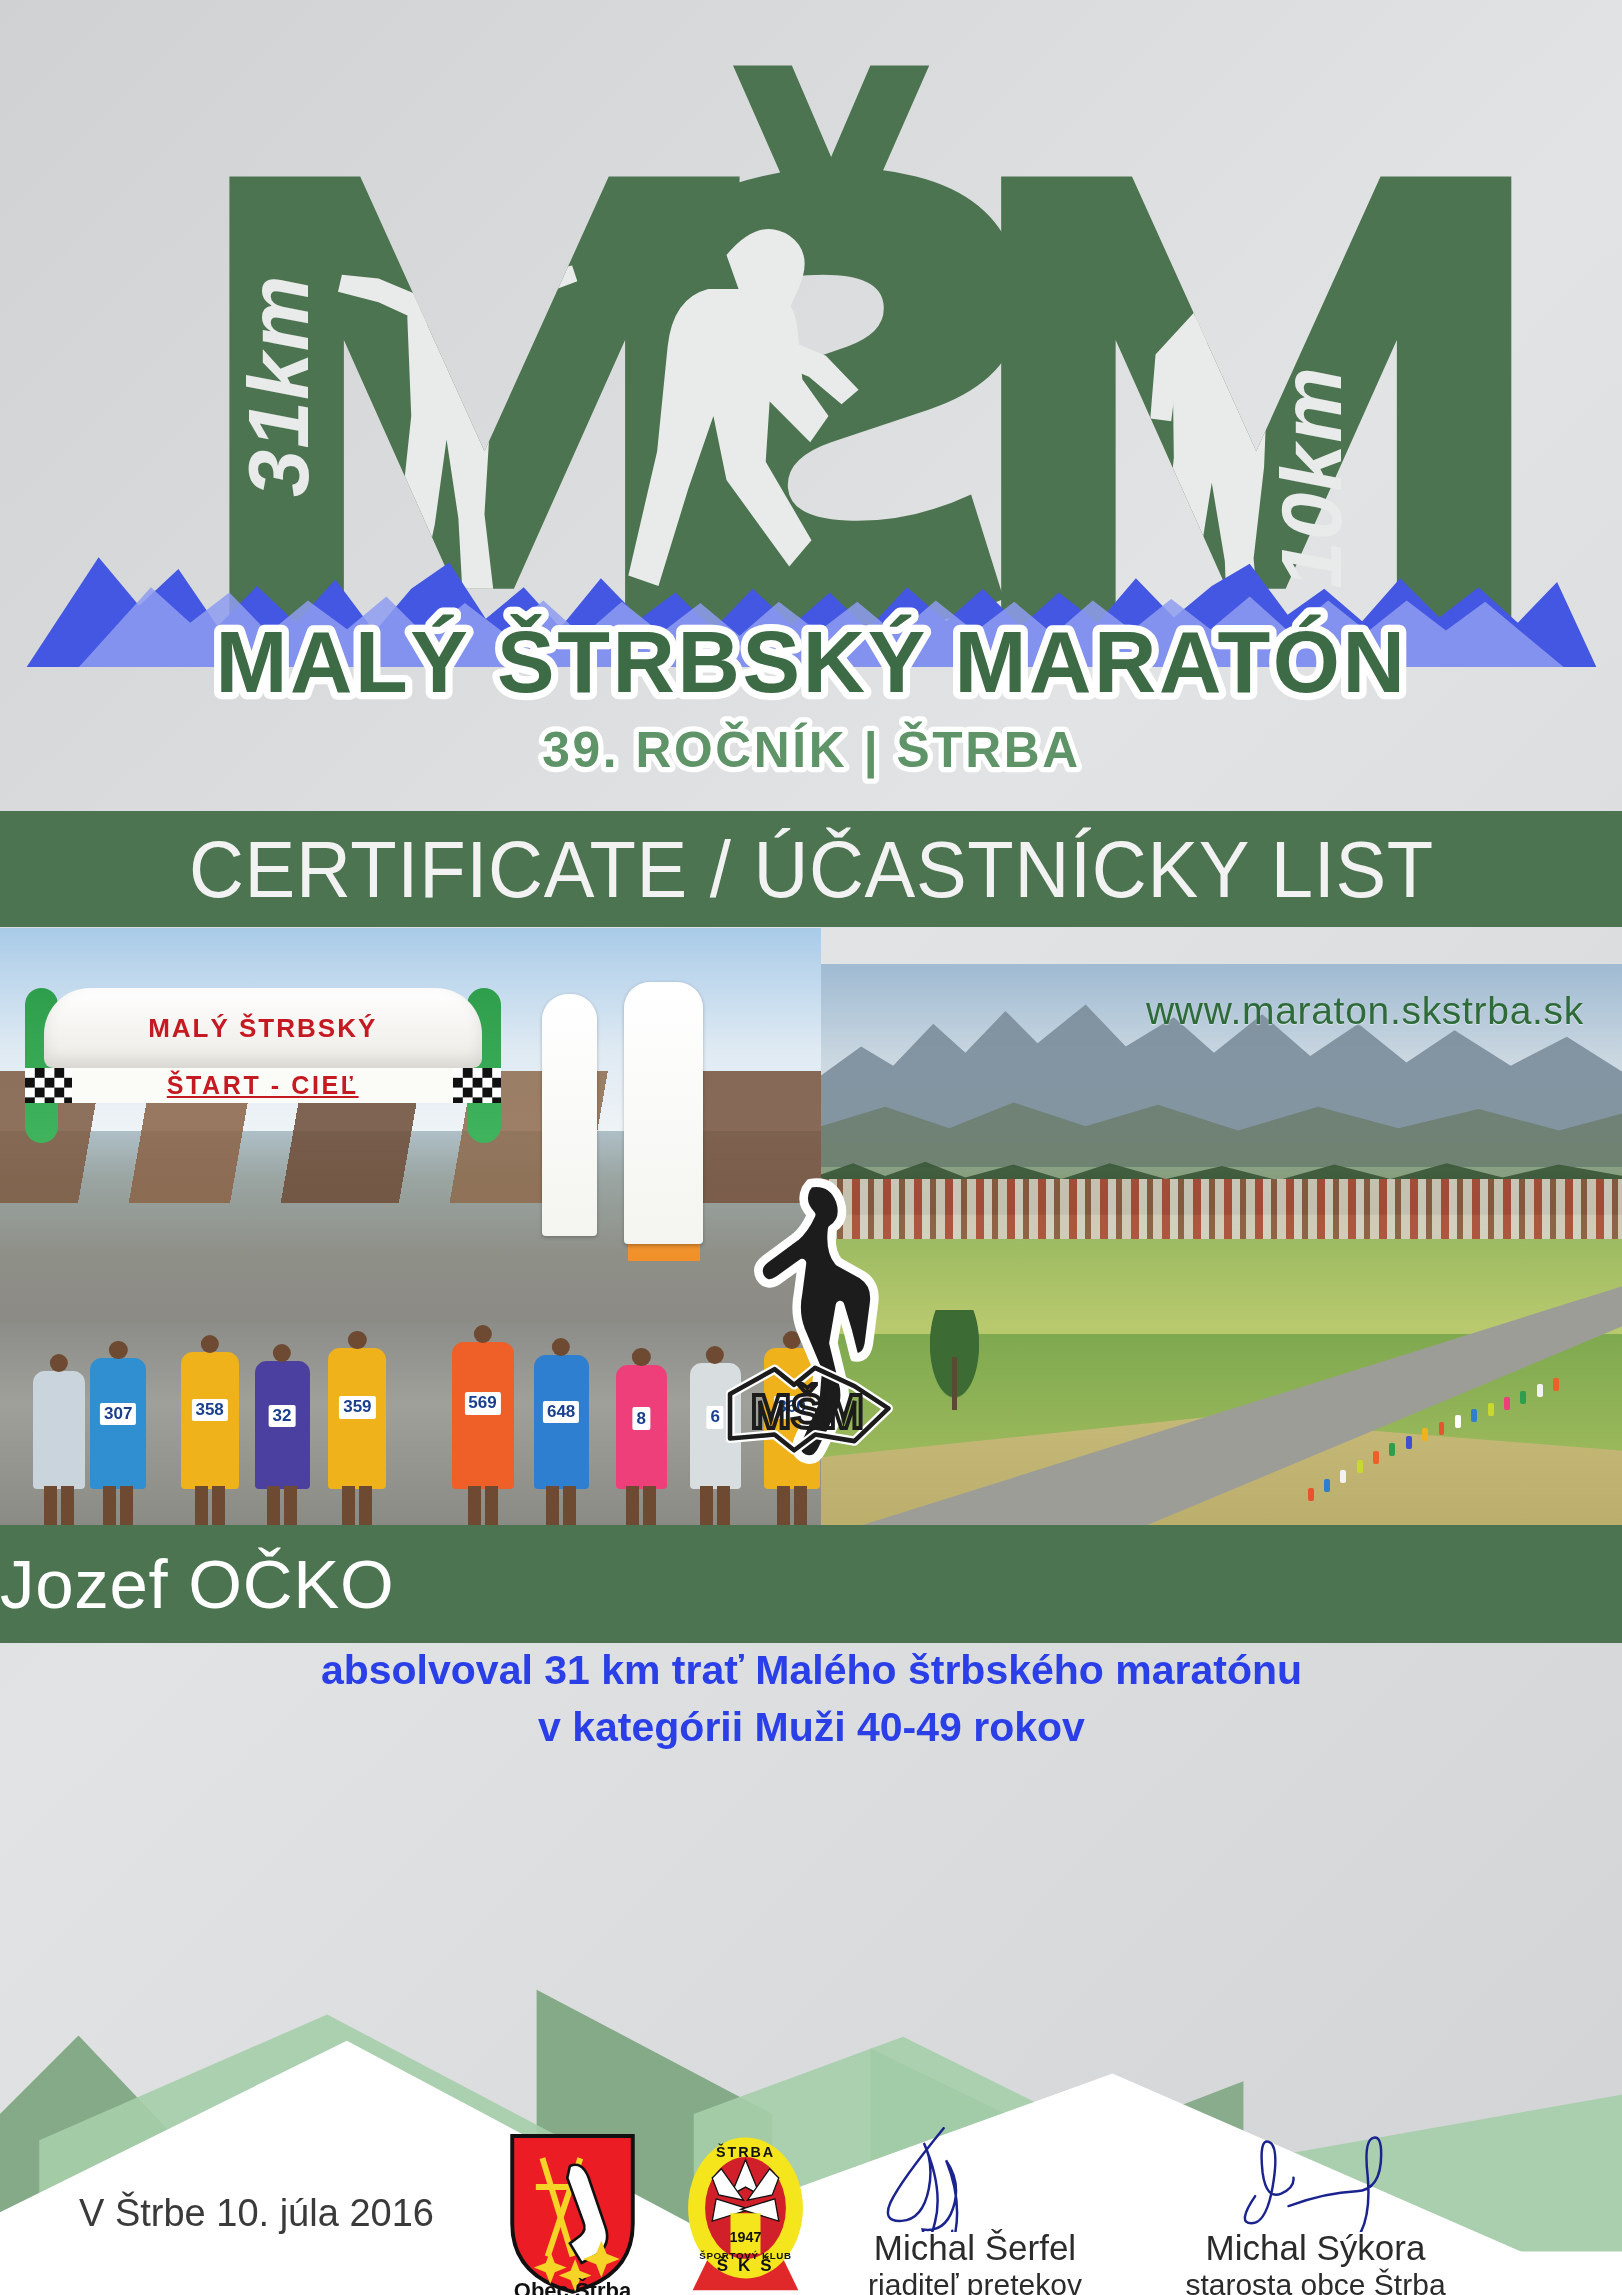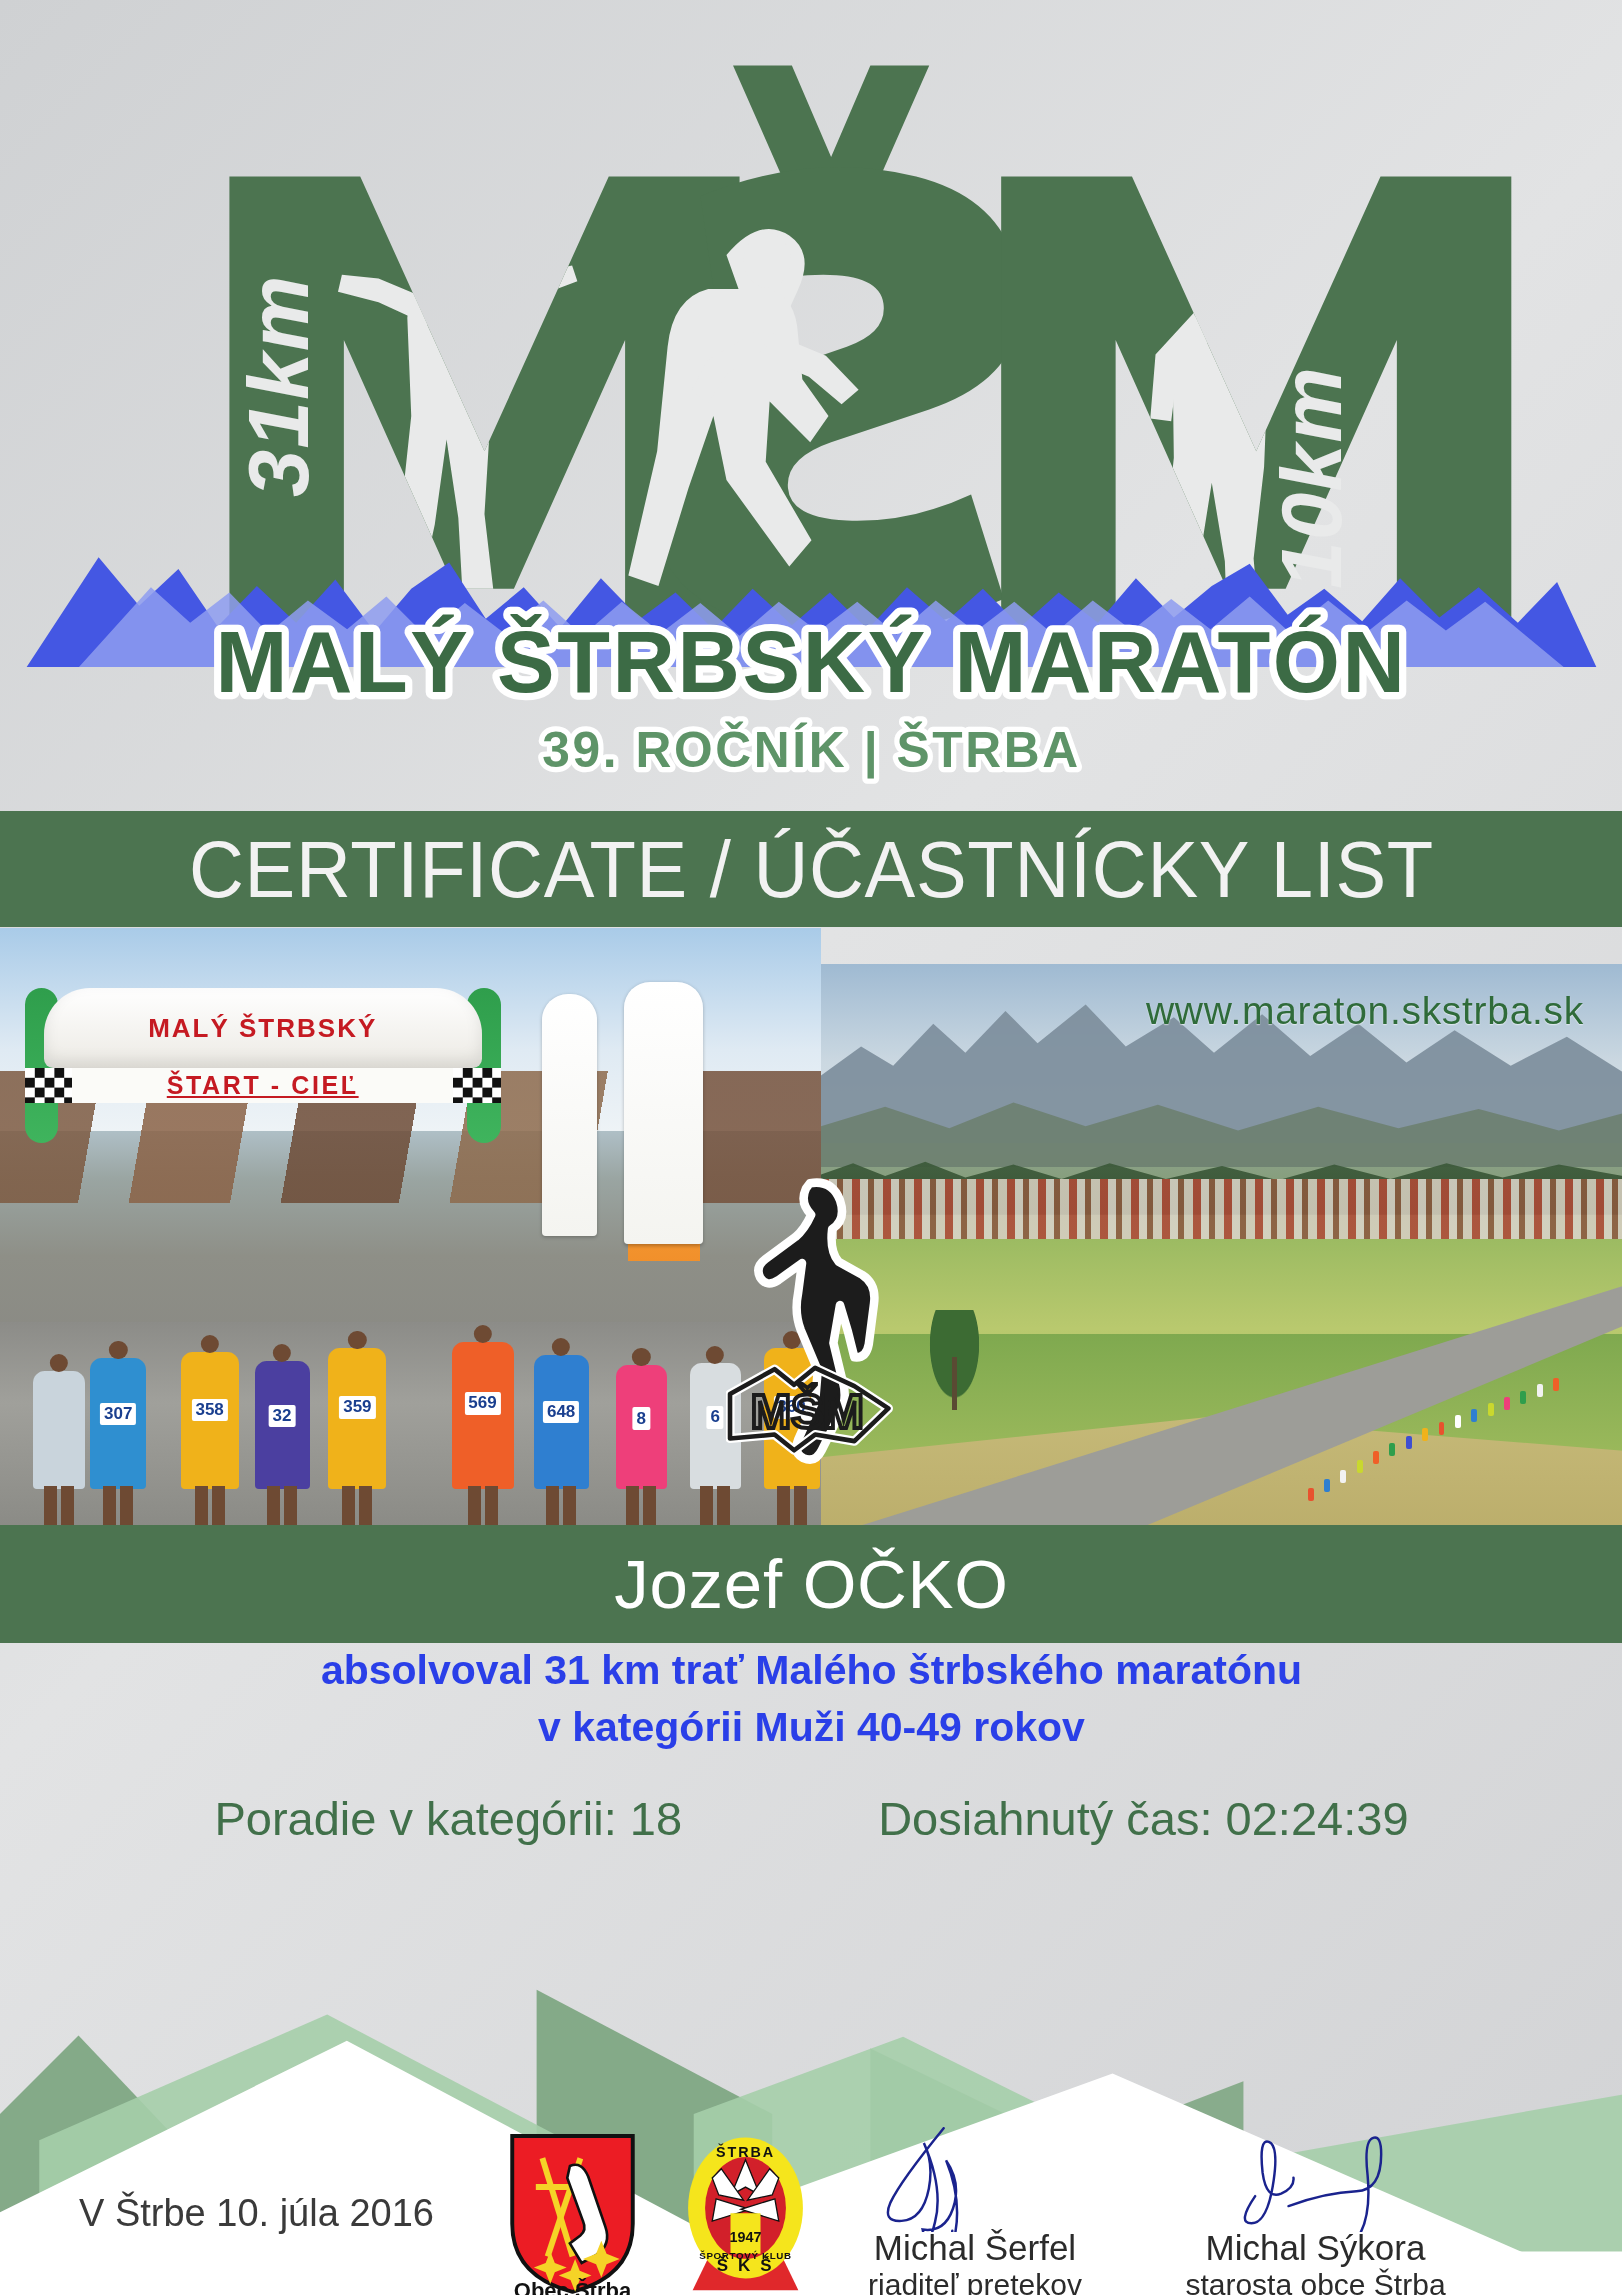--- a/index.html
+++ b/index.html
@@ -136,21 +136,21 @@
   }
 
   
   #msm-sticker {
     position:absolute; left:726px; top:1178px; width:190px; height:288px; z-index:6;
   }
 
   
   #name-bar {
     position:absolute; left:0; top:1525px; width:1623px; height:118px;
-    background:#4c7450; display:flex; align-items:center; justify-content:center;
+    background:#4c7450; display:flex; align-items:center; justify-content:flex-start;
   }
   #athlete-name {
     color:#ffffff; font-size:69px; font-weight:400; letter-spacing:0.7px;
   }
 
   
   #details {
     position:absolute; left:0; top:1642px; width:1623px; height:262px;
   }
   .detail-line {
@@ -393,24 +393,20 @@
   </g>
 </svg>
 
 <div id="name-bar">
   <span id="athlete-name">Jozef OČKO</span>
 </div>
 
 <div id="details">
   <div class="detail-line" id="detail-1">absolvoval 31 km trať Malého štrbského maratónu</div>
   <div class="detail-line">v kategórii Muži 40-49 rokov</div>
-  <div id="results">
-    <span>Poradie v kategórii: 18</span>
-    <span>Dosiahnutý čas: 02:24:39</span>
-  </div>
 </div>
 
 <svg id="deco" viewBox="0 0 2480 608" preserveAspectRatio="none">
   <polygon points="0,608 0,330 120,210 300,400 300,608" fill="#7aa47e" opacity=".9"></polygon>
   <polygon points="820,608 820,140 1180,330 1180,608" fill="#7aa47e" opacity=".9"></polygon>
   <polygon points="1330,608 1330,230 1640,380 1900,280 1900,608" fill="#7aa47e" opacity=".85"></polygon>
   <polygon points="60,608 60,370 500,178 960,420 960,608" fill="#a5ceaa" opacity=".9"></polygon>
   <polygon points="1060,608 1060,330 1380,212 1800,420 2480,300 2480,608" fill="#a5ceaa" opacity=".9"></polygon>
   <polygon points="0,608 0,480 530,218 1060,500 1700,268 2480,608" fill="#ffffff"></polygon>
   <rect x="0" y="540" width="2480" height="68" fill="#ffffff"></rect>

